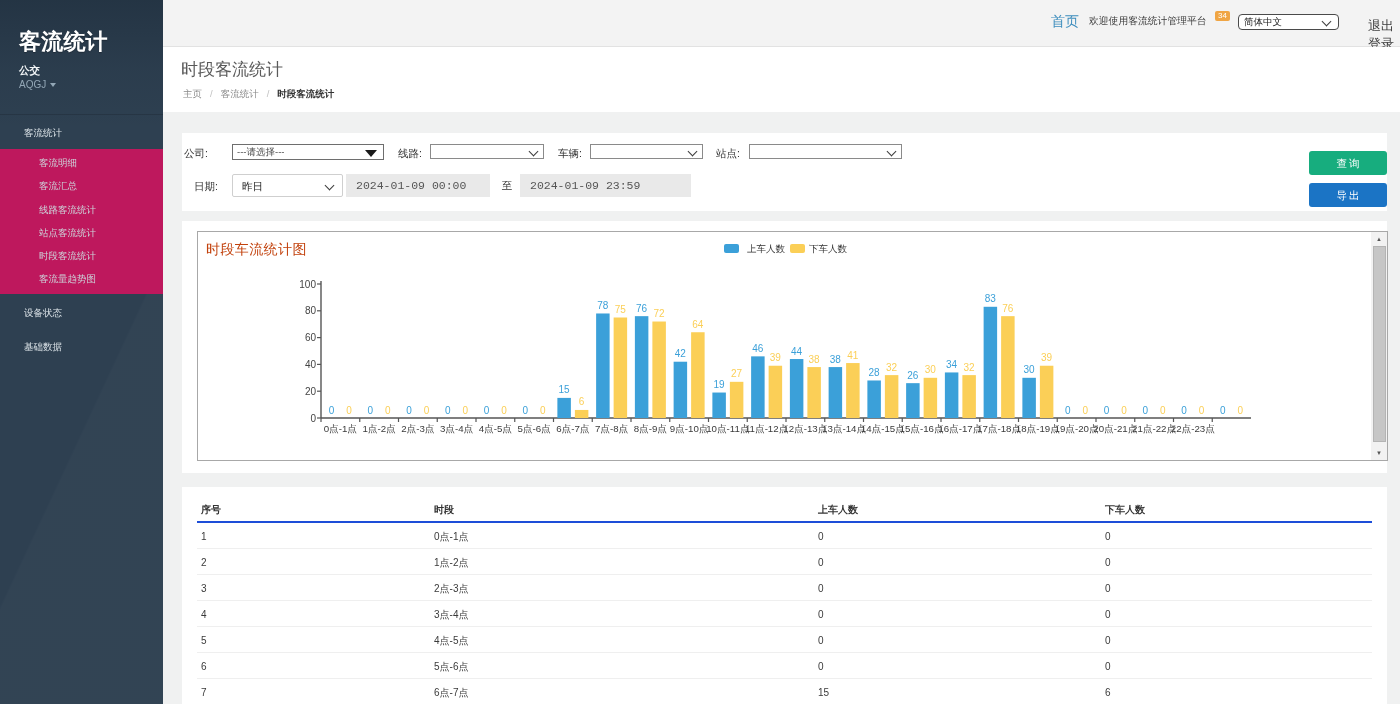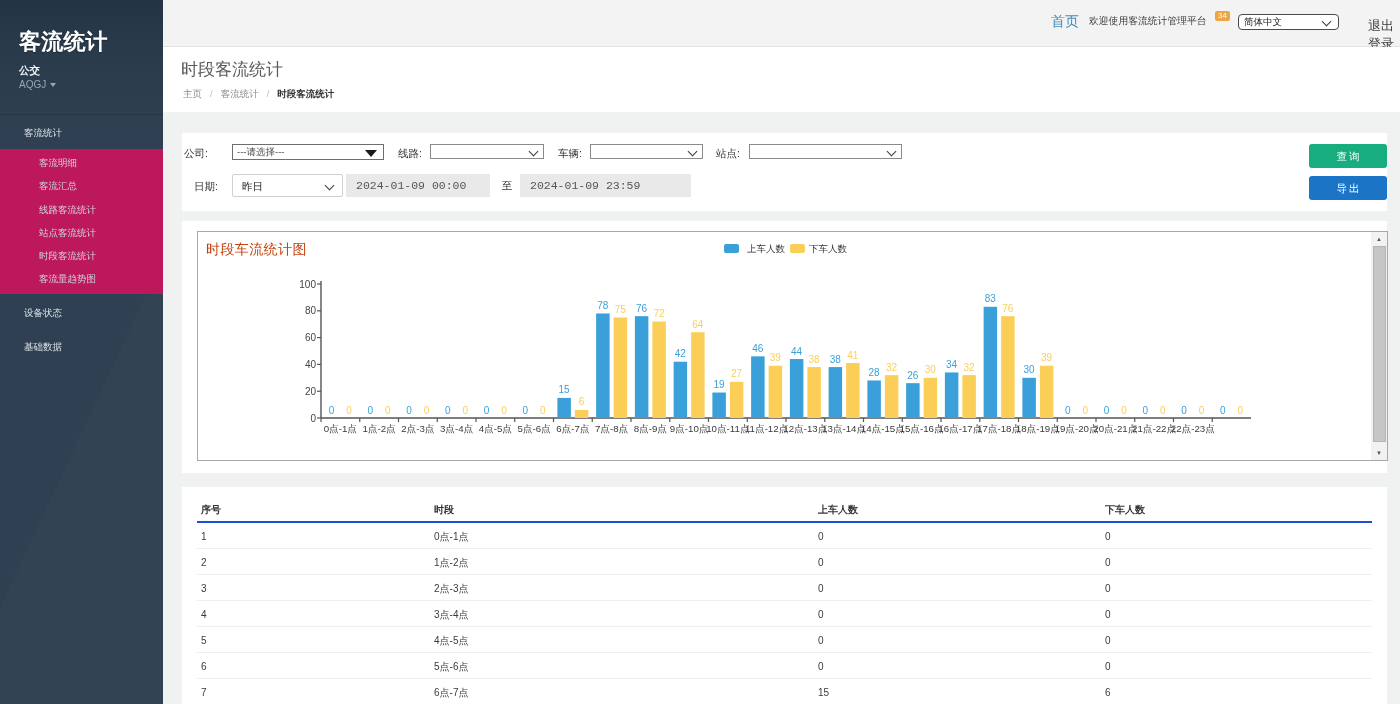--- a/index.html
+++ b/index.html
@@ -42,21 +42,21 @@
 .card { position:absolute; background:#fff; }
 #fcard { left:182px; top:133px; width:1205px; height:78px; }
 #ccard { left:182px; top:221px; width:1205px; height:252px; }
 #tcard { left:182px; top:487px; width:1205px; height:230px; }
 
 
 .flabel { position:absolute; font-size:10.5px; color:#333; }
 .sel { position:absolute; border:1px solid #8a8a8a; background:#fff; }
 .chev { position:absolute; width:7px; height:7px; border-right:1.7px solid #3c3c3c; border-bottom:1.7px solid #3c3c3c; transform:rotate(45deg); }
 .dinput { position:absolute; background:#e9e9e9; color:#555; font-size:11.5px; line-height:23px; padding-left:10px;font-family:Liberation Mono, monospace; }
-.btn { position:absolute; left:1309px; width:78px; height:24px; border-radius:3px; color:#fff; font-size:10.5px; text-align:center; line-height:24px; letter-spacing:2px; text-indent:2px; }
+.btn { position:absolute; left:1309px; width:78px; height:24px; border-radius:3px; color:#fff; font-size:10.5px; text-align:center; line-height:24px; letter-spacing:2px; text-indent:2px;margin-top:7px; }
 
 
 .chartbox { position:absolute; left:197px; top:231px; width:1191px; height:230px; border:1px solid #a8a8a8; background:#fff; }
 .ctitle { position:absolute; left:206px; top:241px; font-size:14px; font-weight:normal; color:#c2410c; letter-spacing:0.4px; }
 .legend { position:absolute; top:243px; font-size:9.5px; line-height:11px; color:#333; }
 .lrect { position:absolute; top:244px; width:15px; height:9px; border-radius:2px; }
 
 .sbar { position:absolute; left:1371px; top:232px; width:16px; height:228px; background:#f2f2f2; }
 .sthumb { position:absolute; left:1372.5px; top:246px; width:13px; height:196px; background:#c6c6c6; border:1px solid #b4b4b4; }
 .sarrow { position:absolute; left:1371px; width:16px; font-size:6px; color:#555; text-align:center; }

